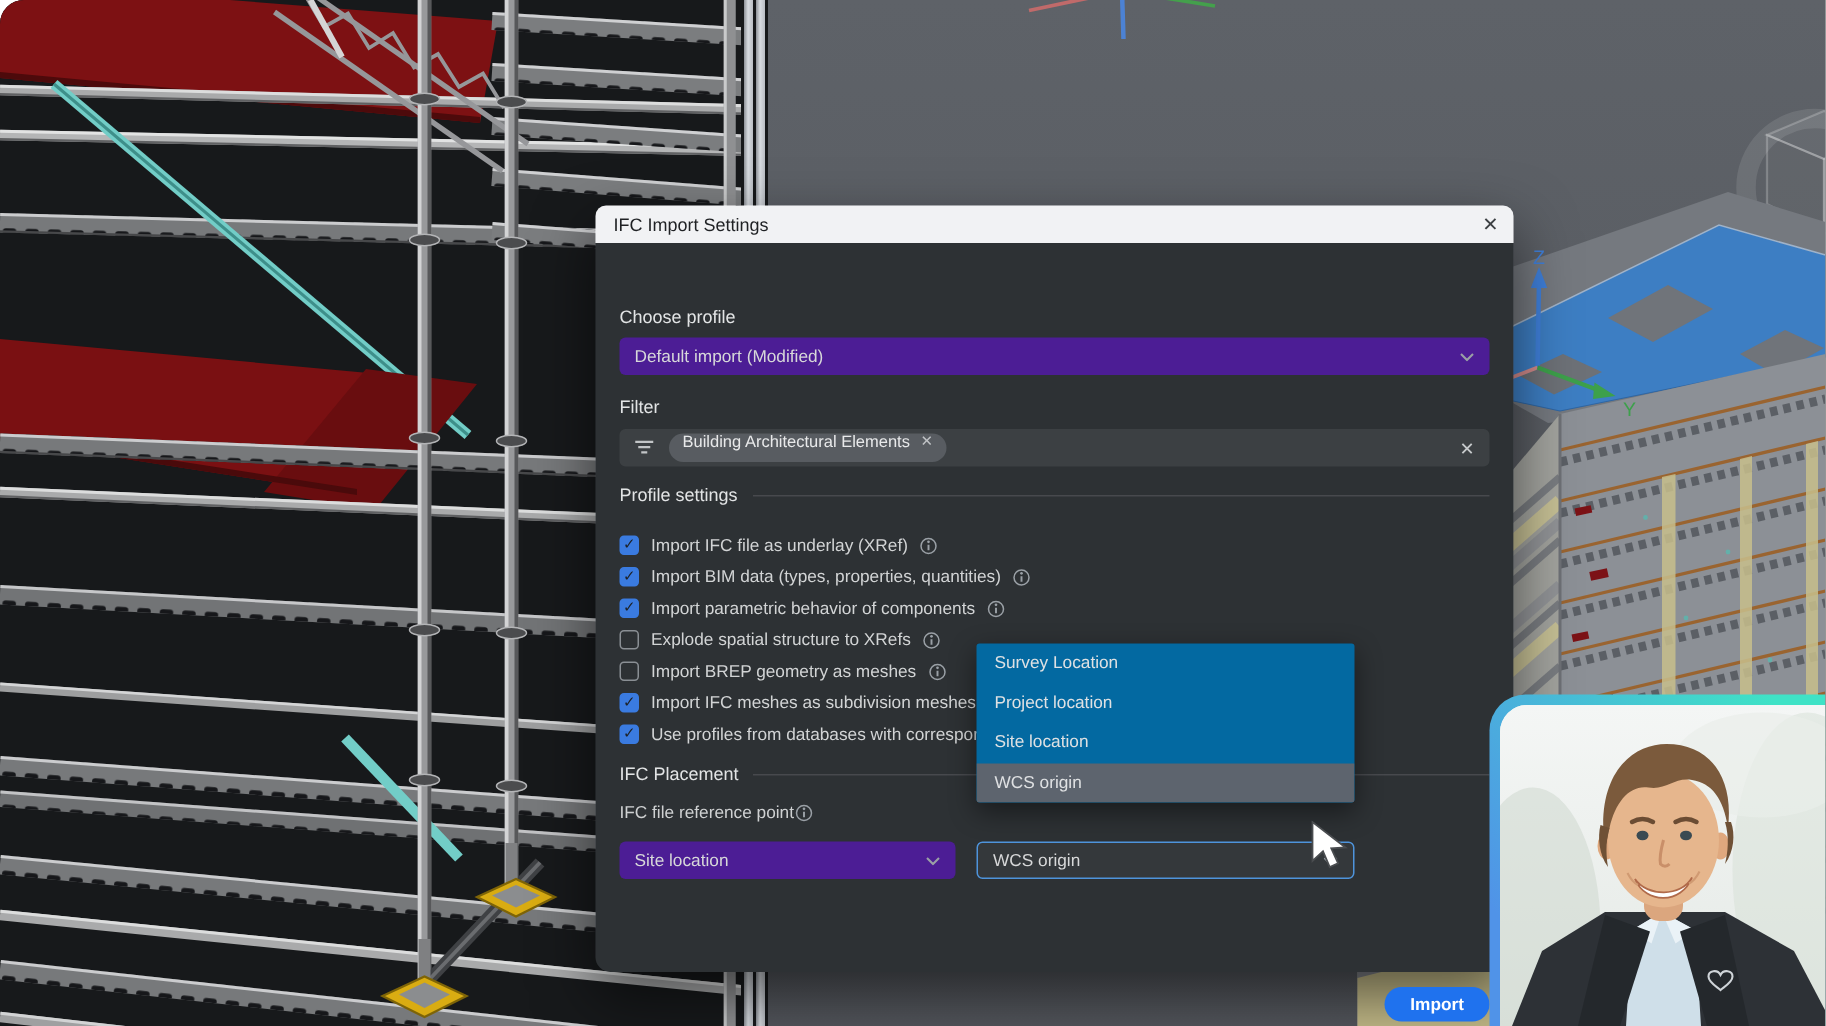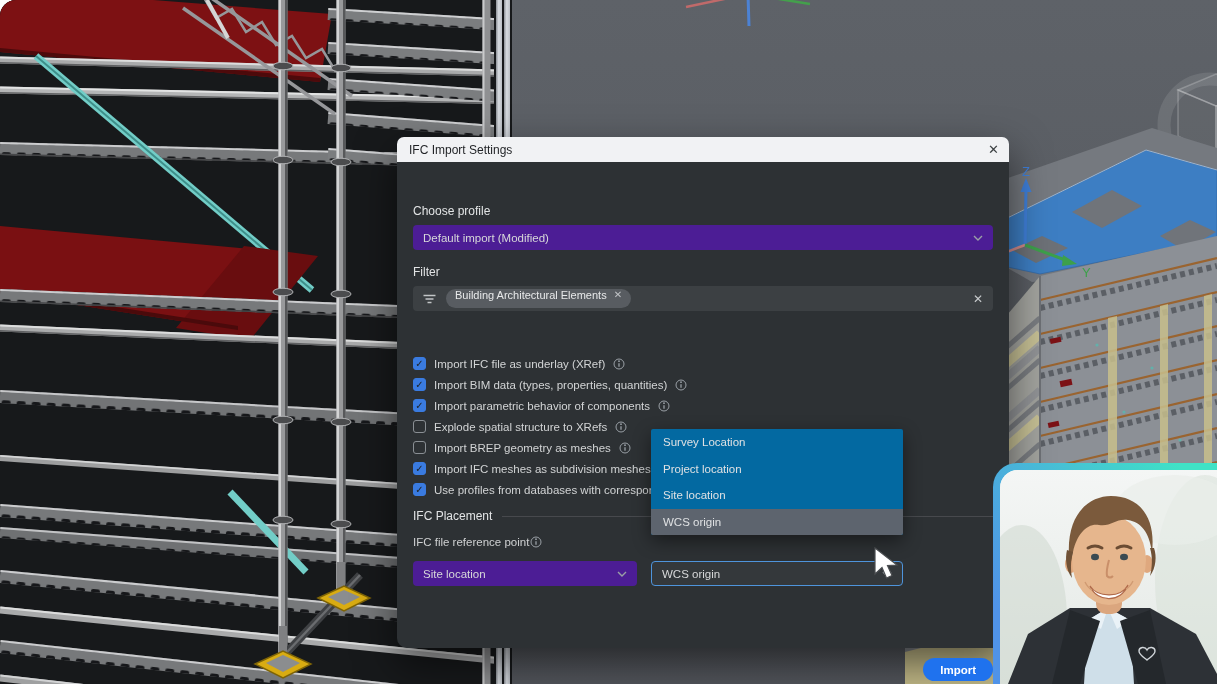--- a/index.html
+++ b/index.html
@@ -398,20 +398,24 @@
               <line x1="4.5" y1="8.5" x2="8.5" y2="8.5" stroke="#c2c5c7" stroke-width="1.5"></line>
             </svg>
         </span>
         <span class="tag">
           <span>Building Architectural Elements</span>
           <span class="rm">✕</span>
         </span>
         <span class="fb-clear">✕</span>
       </div>
 
+      <div class="abs hdr" style="top:161px;">
+        <span class="lbl">Profile settings</span>
+        <span class="line"></span>
+      </div>
 
       <div class="abs" style="top:191px;">
         <div class="cb-row checked" data-cb="0">
           <span class="cbx">
               <span class="tick">✓</span>
             </span>
           <span class="cb-label">Import IFC file as underlay (XRef)</span>
           <span class="info">
               <svg width="12" height="12" viewBox="0 0 12 12">
                 <circle cx="6" cy="6" r="5" fill="none" stroke="#9aa0a6"></circle>

